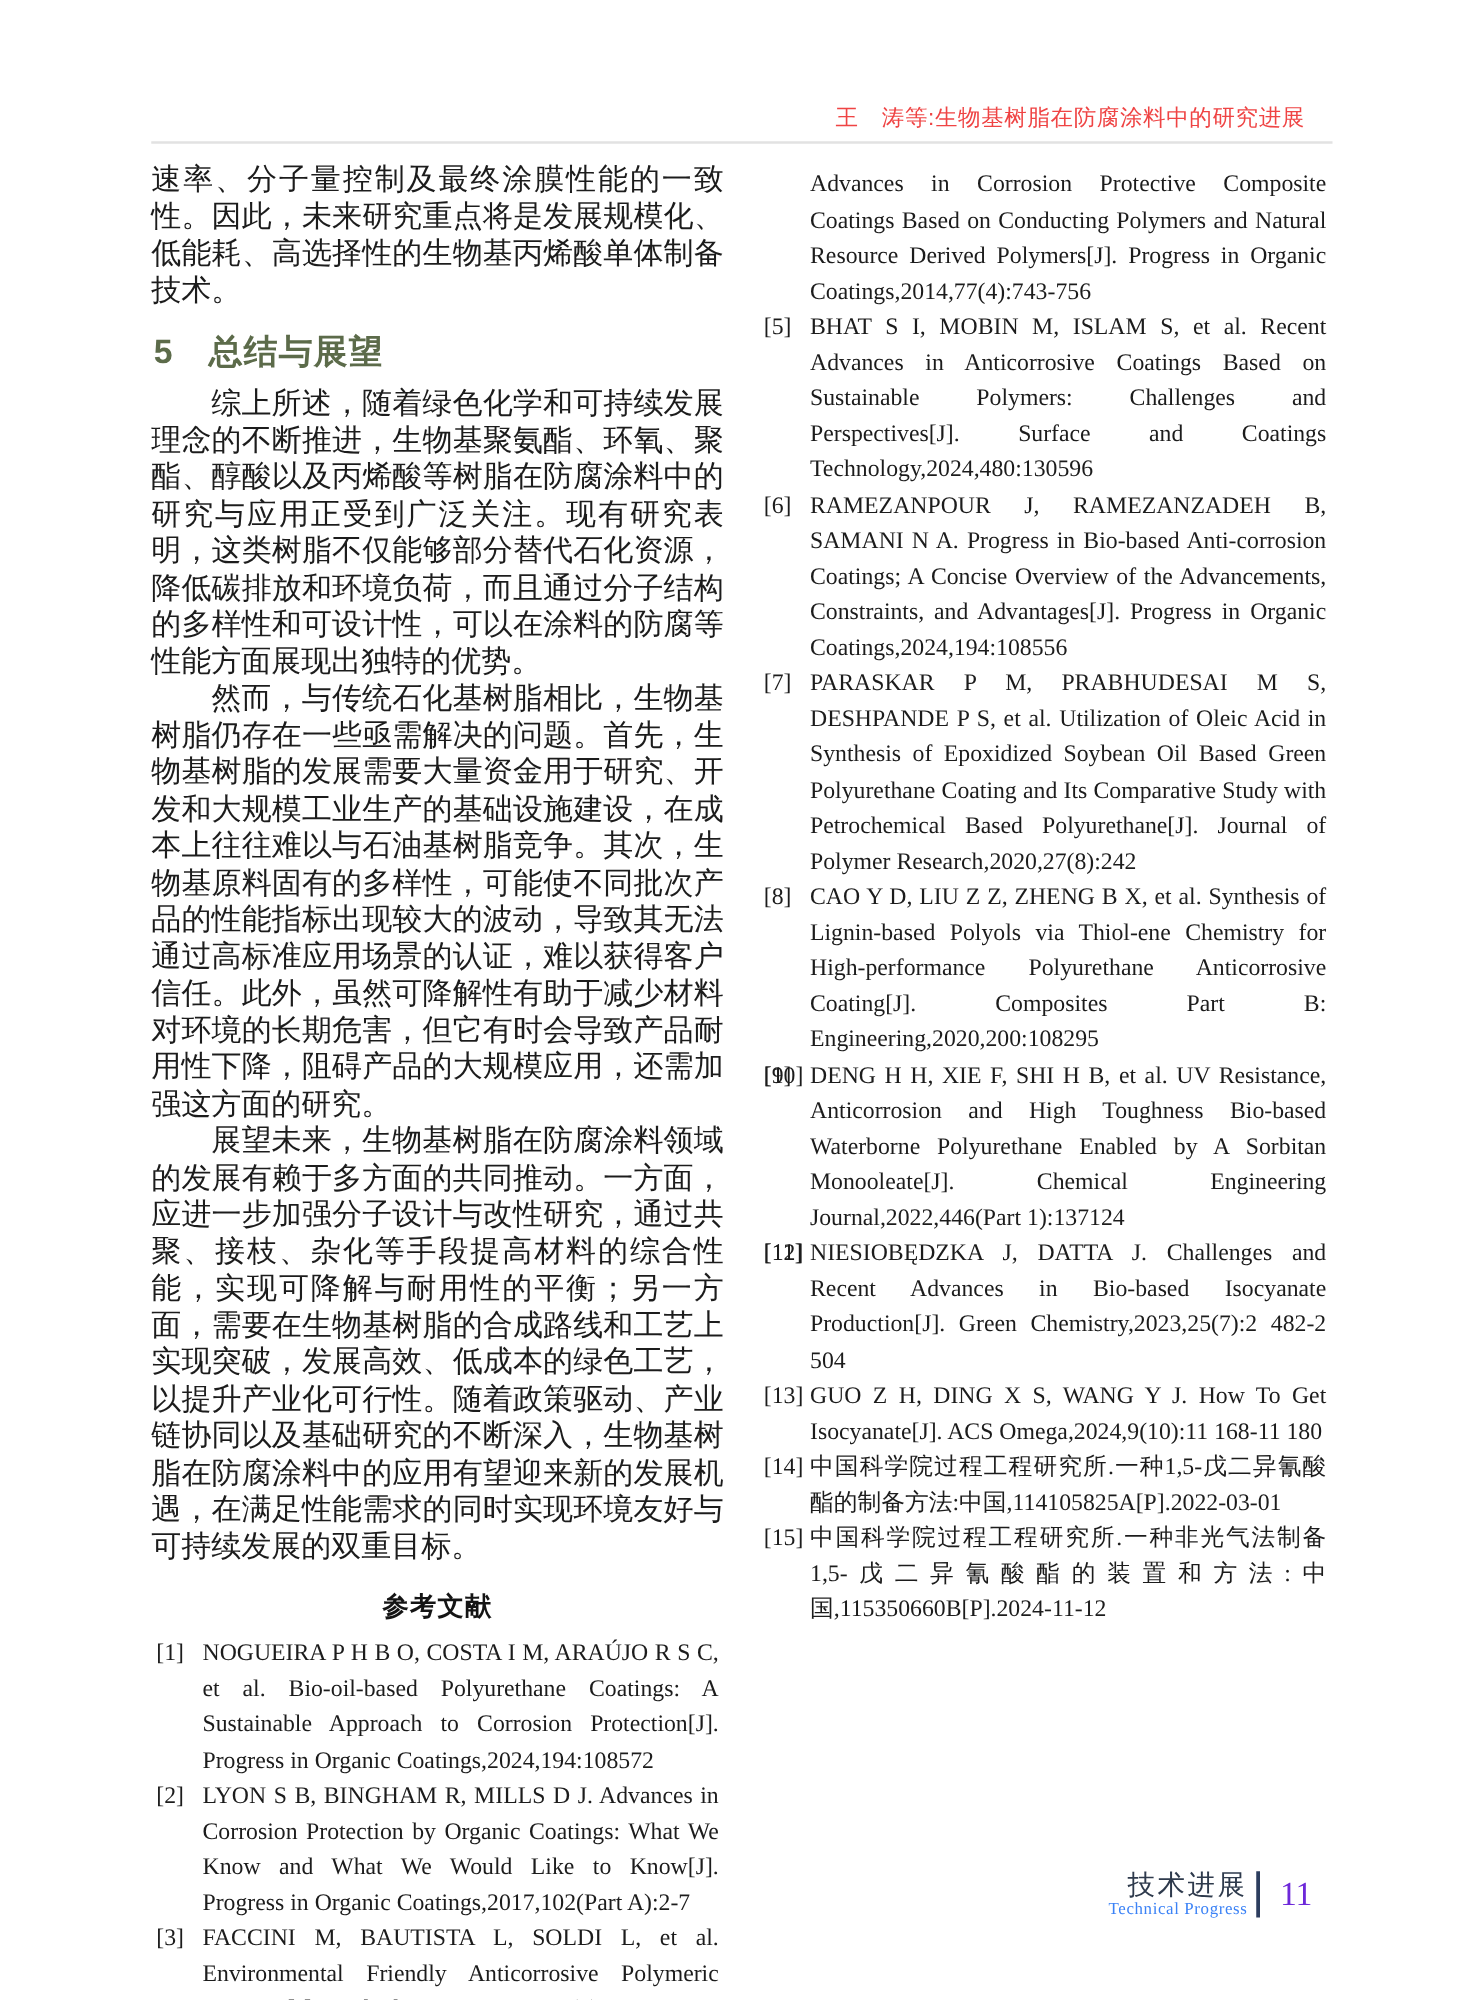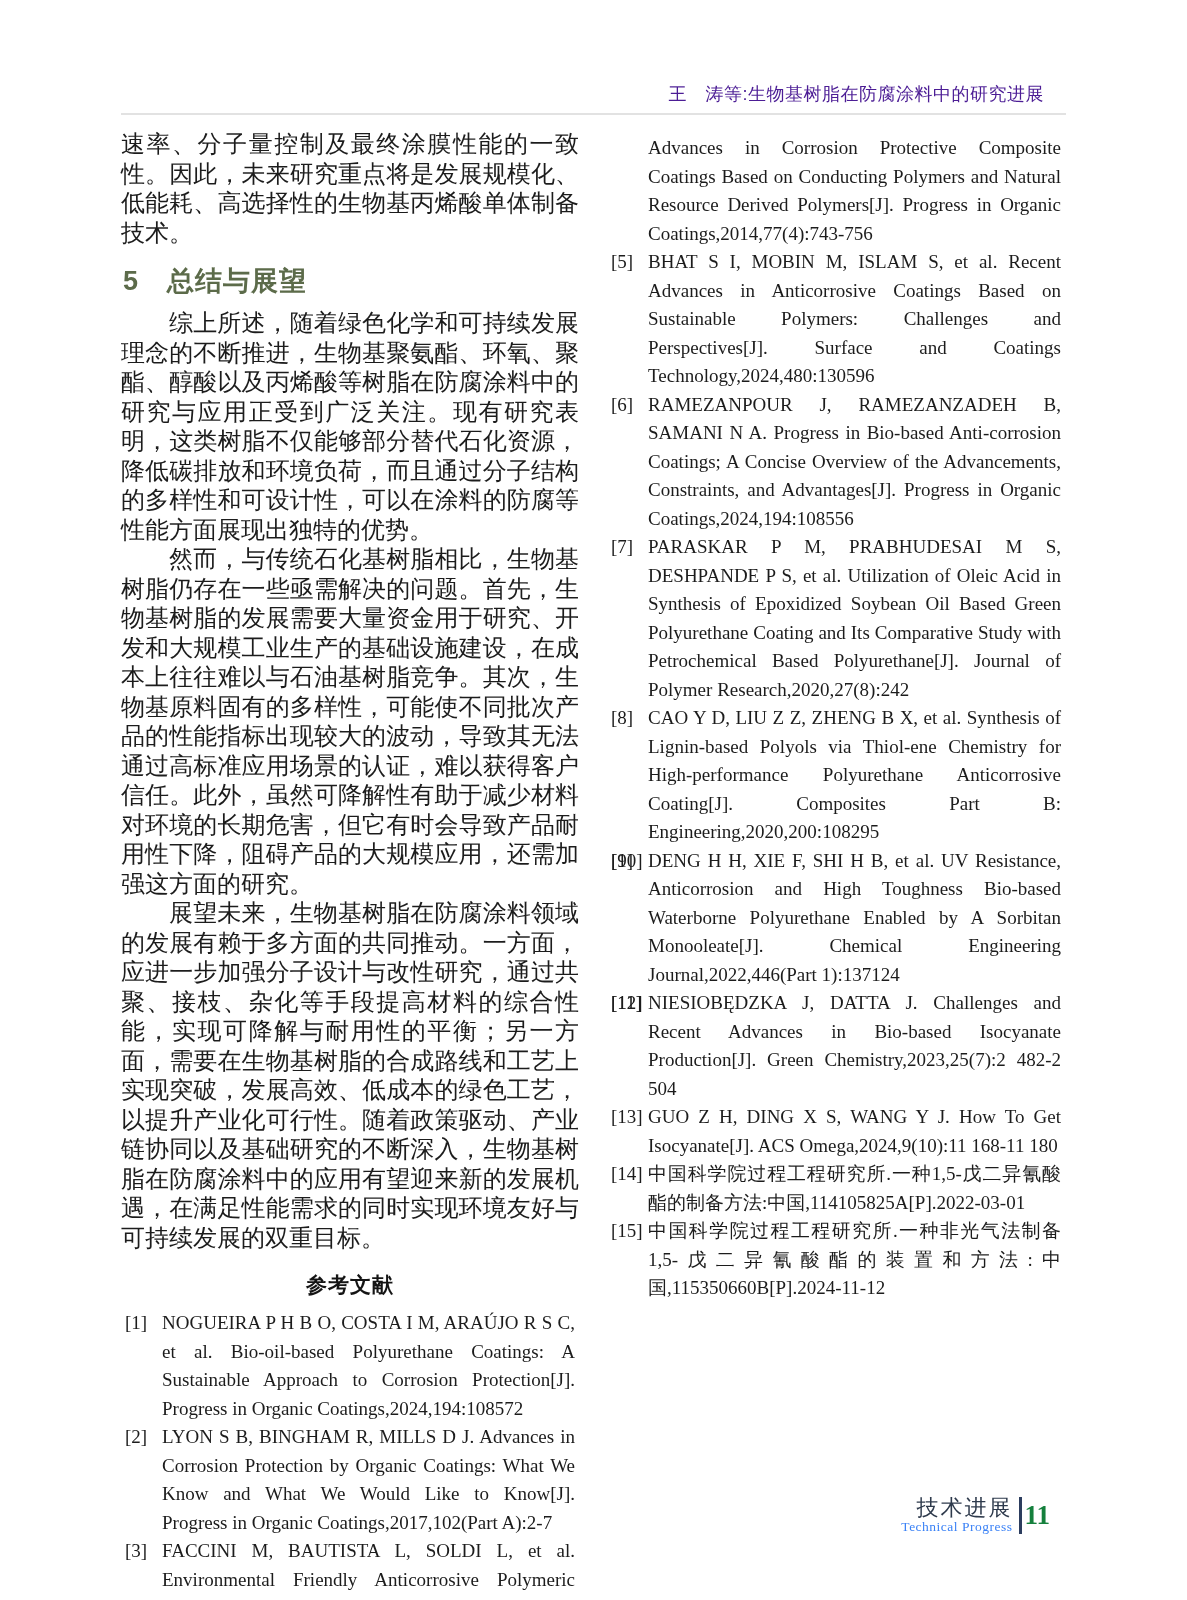--- a/index.html
+++ b/index.html
@@ -11,21 +11,21 @@
     color:#1c1c1c;
     overflow:hidden;
   }
   
   .header { position:absolute; top:82px; left:121px; width:945px; }
   .running-title {
     text-align:right;
     padding-right:22px;
     font-family:"Liberation Sans","DejaVu Sans",sans-serif;
     font-size:18px;
-    color:#4c1d95;
+    color:#ef4444;
     letter-spacing:0.5px;
   }
   .header-rule { margin-top:7px; border:0; border-top:2px solid #e2e2e2; }
 
   
   .columns {
     position:absolute; top:130px; left:121px; width:945px;
     display:flex; gap:28px;
   }
   .col { width:458px; }
@@ -87,23 +87,22 @@
     line-height:1.05;
   }
   .footer-en {
     font-size:13.5px;
     color:#3b82f6;
     letter-spacing:0.5px;
   }
   .footer-bar { width:3px; height:37px; background:#2c3d5e; }
   .footer-pagenum {
     font-size:27px;
-    color:#15803d;
-    padding-left:2px;
-    font-weight:bold;
+    color:#6d28d9;
+    padding-left:16px;
   }
 </style>
 </head>
 <body>
 
 <div class="page">
 
   <header class="header">
     <div class="running-title">王　涛等:生物基树脂在防腐涂料中的研究进展</div>
     <hr class="header-rule">

